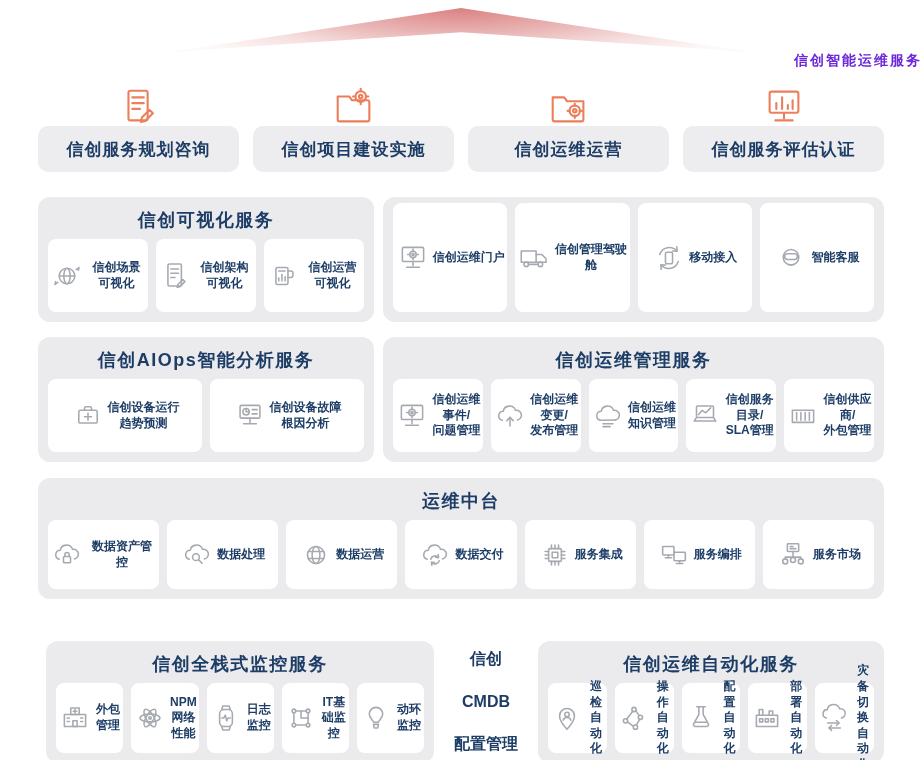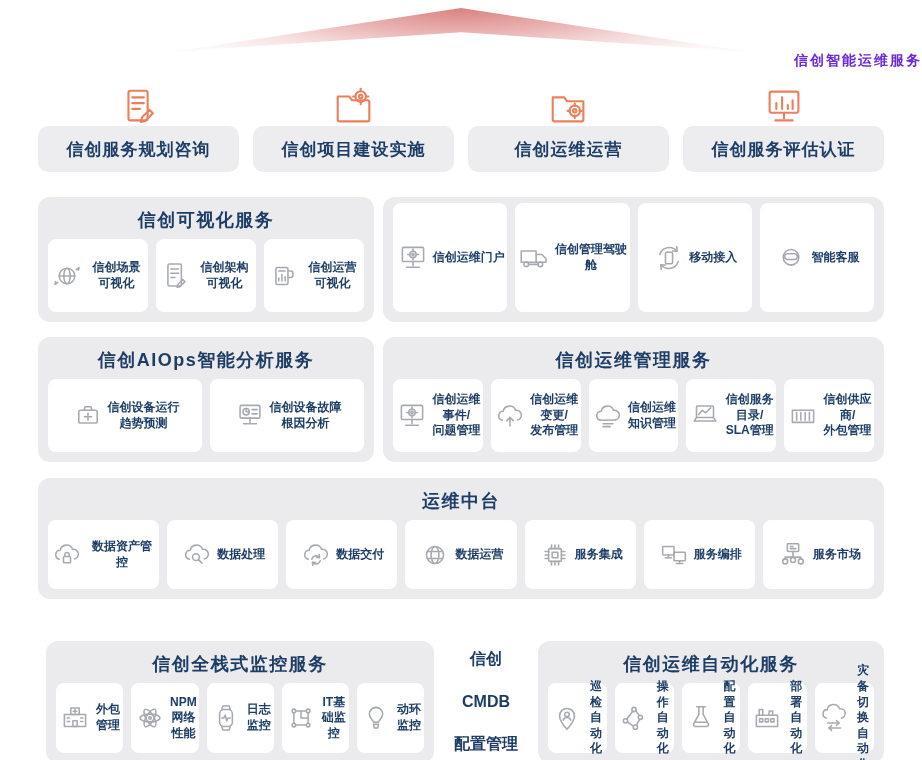--- a/index.html
+++ b/index.html
@@ -325,36 +325,36 @@
           <div class="item">
             <div class="item-icon"><svg viewBox="0 0 48 48" fill="none" stroke="currentColor" stroke-width="2.2" stroke-linecap="round" stroke-linejoin="round" xmlns="http://www.w3.org/2000/svg">
                 <path d="M13 30 a6.5 6.5 0 0 1 1.5 -12.8 a9 9 0 0 1 17.3 -1.2 a6 6 0 0 1 2.7 13.6"></path>
                 <circle cx="22.5" cy="27" r="4.8"></circle>
                 <line x1="26" y1="30.5" x2="31" y2="35.5"></line>
               </svg></div>
             <div class="item-label">数据处理</div>
           </div>
           <div class="item">
             <div class="item-icon"><svg viewBox="0 0 48 48" fill="none" stroke="currentColor" stroke-width="2.2" stroke-linecap="round" stroke-linejoin="round" xmlns="http://www.w3.org/2000/svg">
+                <circle cx="24" cy="24" r="12"></circle>
+                <ellipse cx="24" cy="24" rx="5.5" ry="12"></ellipse>
+                <line x1="13.5" y1="19" x2="34.5" y2="19"></line>
+                <line x1="13.5" y1="29" x2="34.5" y2="29"></line>
+              </svg></div>
+            <div class="item-label">数据运营</div>
+          </div>
+          <div class="item">
+            <div class="item-icon"><svg viewBox="0 0 48 48" fill="none" stroke="currentColor" stroke-width="2.2" stroke-linecap="round" stroke-linejoin="round" xmlns="http://www.w3.org/2000/svg">
                 <path d="M13 30 a6.5 6.5 0 0 1 1.5 -12.8 a9 9 0 0 1 17.3 -1.2 a6 6 0 0 1 2.7 13.6"></path>
                 <path d="M18 30 a6 6 0 0 1 10.5 -2.5"></path>
                 <polyline points="28.5,23.5 29,27.8 24.7,27.3"></polyline>
                 <path d="M30 32 a6 6 0 0 1 -10.5 2.5"></path>
                 <polyline points="19.5,38.5 19,34.2 23.3,34.7"></polyline>
               </svg></div>
             <div class="item-label">数据交付</div>
-          </div>
-          <div class="item">
-            <div class="item-icon"><svg viewBox="0 0 48 48" fill="none" stroke="currentColor" stroke-width="2.2" stroke-linecap="round" stroke-linejoin="round" xmlns="http://www.w3.org/2000/svg">
-                <circle cx="24" cy="24" r="12"></circle>
-                <ellipse cx="24" cy="24" rx="5.5" ry="12"></ellipse>
-                <line x1="13.5" y1="19" x2="34.5" y2="19"></line>
-                <line x1="13.5" y1="29" x2="34.5" y2="29"></line>
-              </svg></div>
-            <div class="item-label">数据运营</div>
           </div>
           <div class="item">
             <div class="item-icon"><svg viewBox="0 0 48 48" fill="none" stroke="currentColor" stroke-width="2.2" stroke-linecap="round" stroke-linejoin="round" xmlns="http://www.w3.org/2000/svg">
                 <rect x="15" y="15" width="18" height="18" rx="2"></rect>
                 <rect x="20" y="20" width="8" height="8"></rect>
                 <line x1="19" y1="15" x2="19" y2="10"></line>
                 <line x1="24" y1="15" x2="24" y2="10"></line>
                 <line x1="29" y1="15" x2="29" y2="10"></line>
                 <line x1="19" y1="38" x2="19" y2="33"></line>
                 <line x1="24" y1="38" x2="24" y2="33"></line>

